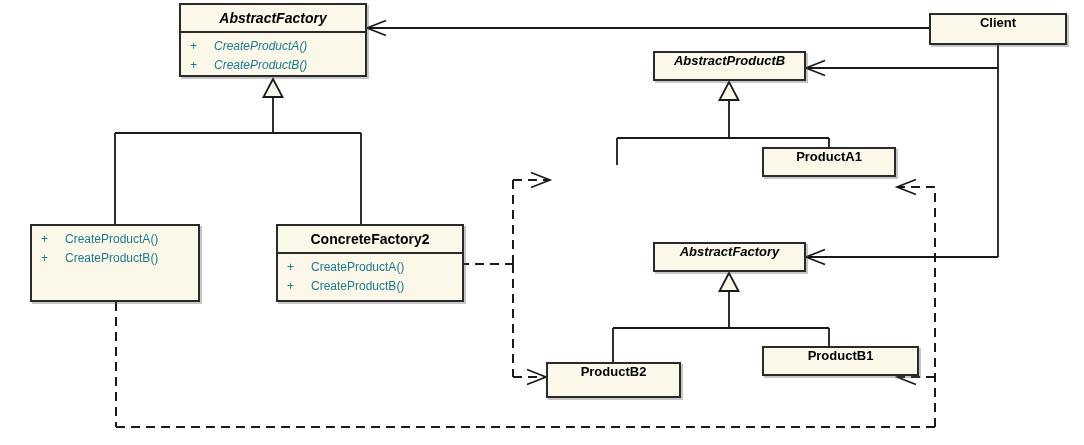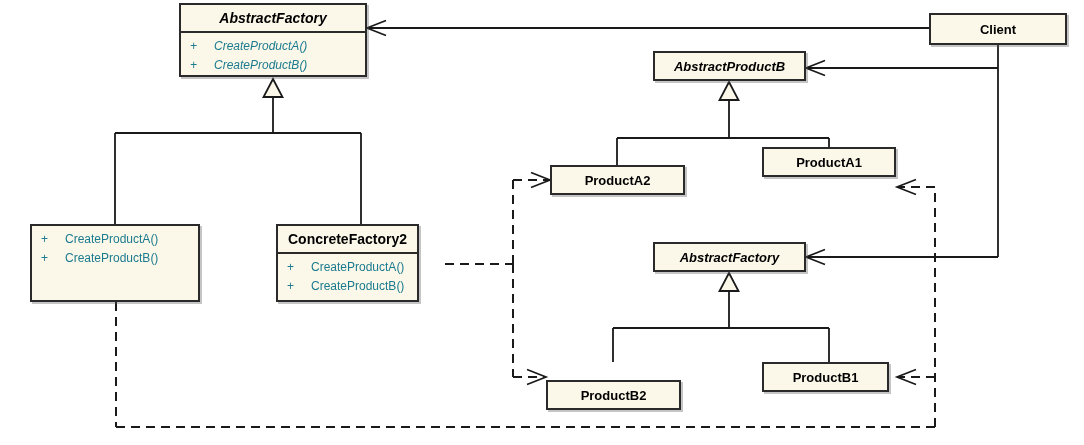--- a/index.html
+++ b/index.html
@@ -19,21 +19,21 @@
   .arw{stroke:var(--line);stroke-width:1.7;fill:none;}
   .tri{fill:var(--box-fill);stroke:var(--line);stroke-width:1.8;}
 
   .uml-class{position:absolute;z-index:2;box-sizing:border-box;
     background:var(--box-fill);
     border:2px solid var(--box-border);
     box-shadow:2px 2px 0 rgba(90,90,90,0.35);}
   .uml-title{height:26px;display:flex;align-items:center;justify-content:center;
     font-weight:bold;font-size:14px;color:var(--title-text);
     border-bottom:2px solid var(--box-border);}
-  .single-comp{display:flex;align-items:center;justify-content:center;
+  .single-comp{display:flex;justify-content:center;
     font-weight:bold;font-size:13px;color:var(--title-text);}
   .abstract .uml-title,.abstract.single-comp{font-style:italic;}
   .uml-methods{padding-top:4px;}
   .uml-method{display:flex;font-size:12px;line-height:19px;color:var(--method-text);}
   .uml-method .vis{width:24px;padding-left:9px;flex:none;}
   .abstract .uml-method{font-style:italic;}
 </style>
 </head>
 <body>
 
@@ -103,60 +103,57 @@
   </div>
 
   <div class="uml-class single-comp" style="left:929px;top:13px;width:138px;height:32px">
     <span>Client</span>
   </div>
 
   <div class="uml-class single-comp abstract" style="left:653px;top:51px;width:153px;height:30px">
     <span>AbstractProductB</span>
   </div>
 
-  <div class="uml-class single-comp" style="left:550px;top:165px;width:135px;height:30px">
-    <span>ProductA2</span>
-  </div>
 
   <div class="uml-class single-comp" style="left:762px;top:147px;width:134px;height:30px">
     <span>ProductA1</span>
   </div>
 
   <div class="uml-class" style="left:30px;top:224px;width:170px;height:78px">
     <div class="uml-methods">
       <div class="uml-method">
         <span class="vis">+</span>
         <span class="sig">CreateProductA()</span>
       </div>
       <div class="uml-method">
         <span class="vis">+</span>
         <span class="sig">CreateProductB()</span>
       </div>
     </div>
   </div>
 
-  <div class="uml-class" style="left:276px;top:224px;width:143px;height:78px">
+  <div class="uml-class" style="left:276px;top:224px;width:188px;height:78px">
     <div class="uml-title">ConcreteFactory2</div>
     <div class="uml-methods">
       <div class="uml-method">
         <span class="vis">+</span>
         <span class="sig">CreateProductA()</span>
       </div>
       <div class="uml-method">
         <span class="vis">+</span>
         <span class="sig">CreateProductB()</span>
       </div>
     </div>
   </div>
 
   <div class="uml-class single-comp abstract" style="left:653px;top:242px;width:153px;height:30px">
     <span>AbstractFactory</span>
   </div>
 
-  <div class="uml-class single-comp" style="left:546px;top:380px;width:135px;height:30px">
+  <div class="uml-class single-comp" style="left:546px;top:362px;width:135px;height:36px">
     <span>ProductB2</span>
   </div>
 
-  <div class="uml-class single-comp" style="left:762px;top:362px;width:127px;height:30px">
+  <div class="uml-class single-comp" style="left:762px;top:346px;width:157px;height:30px">
     <span>ProductB1</span>
   </div>
 
 </div>
 
 </body></html>

